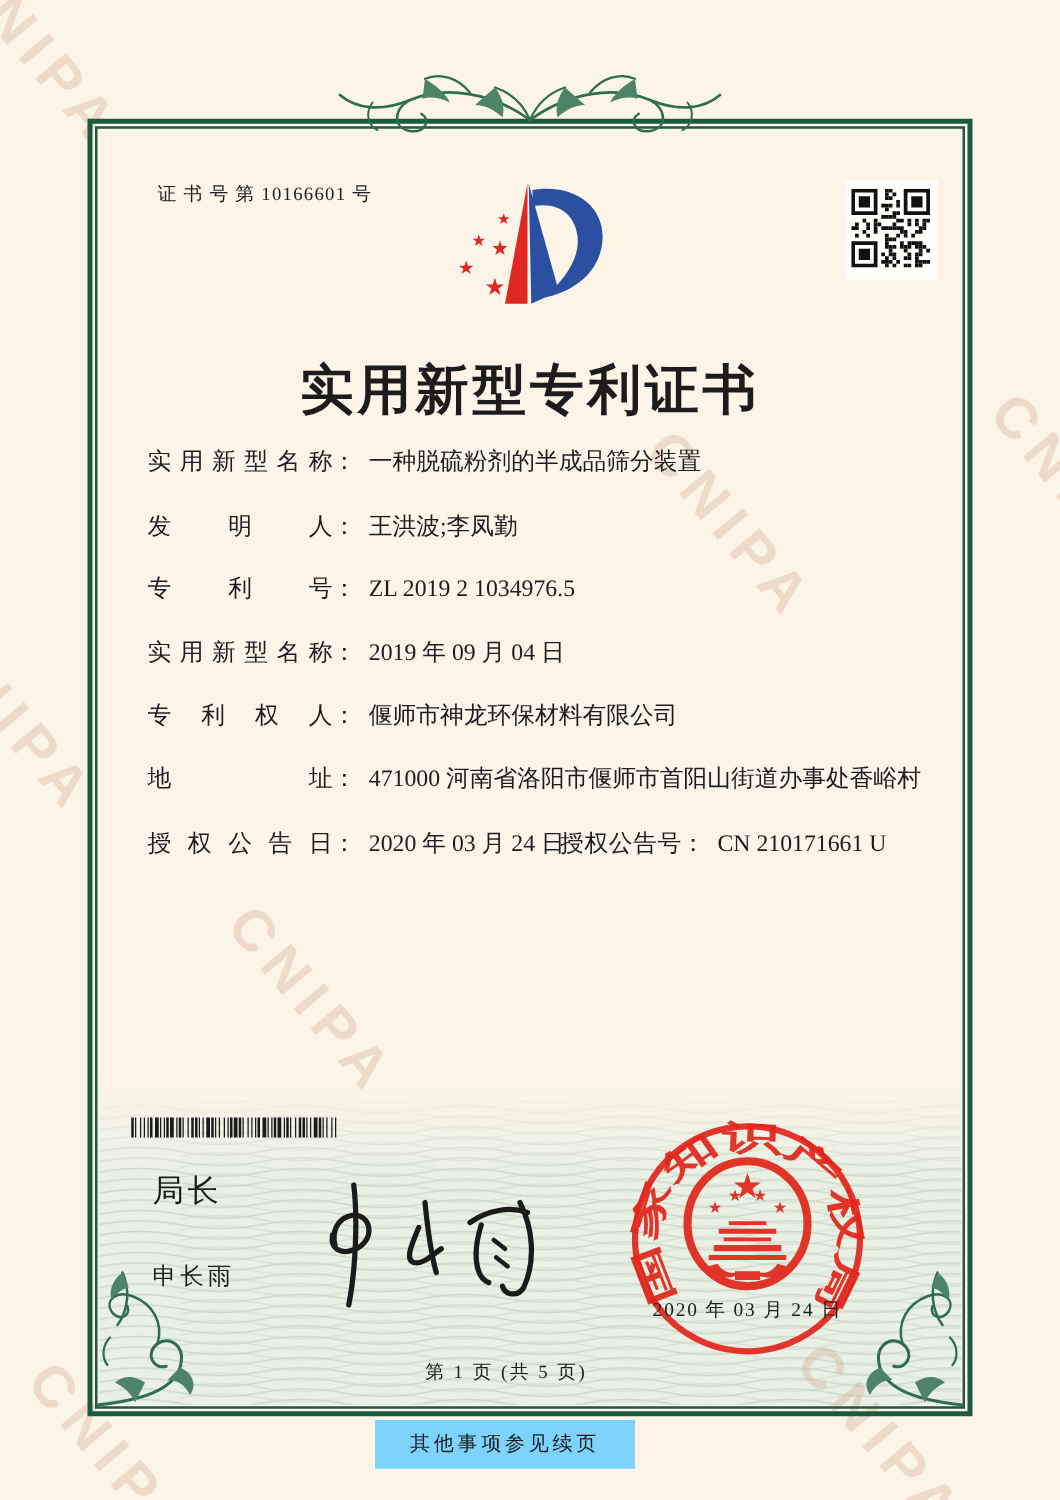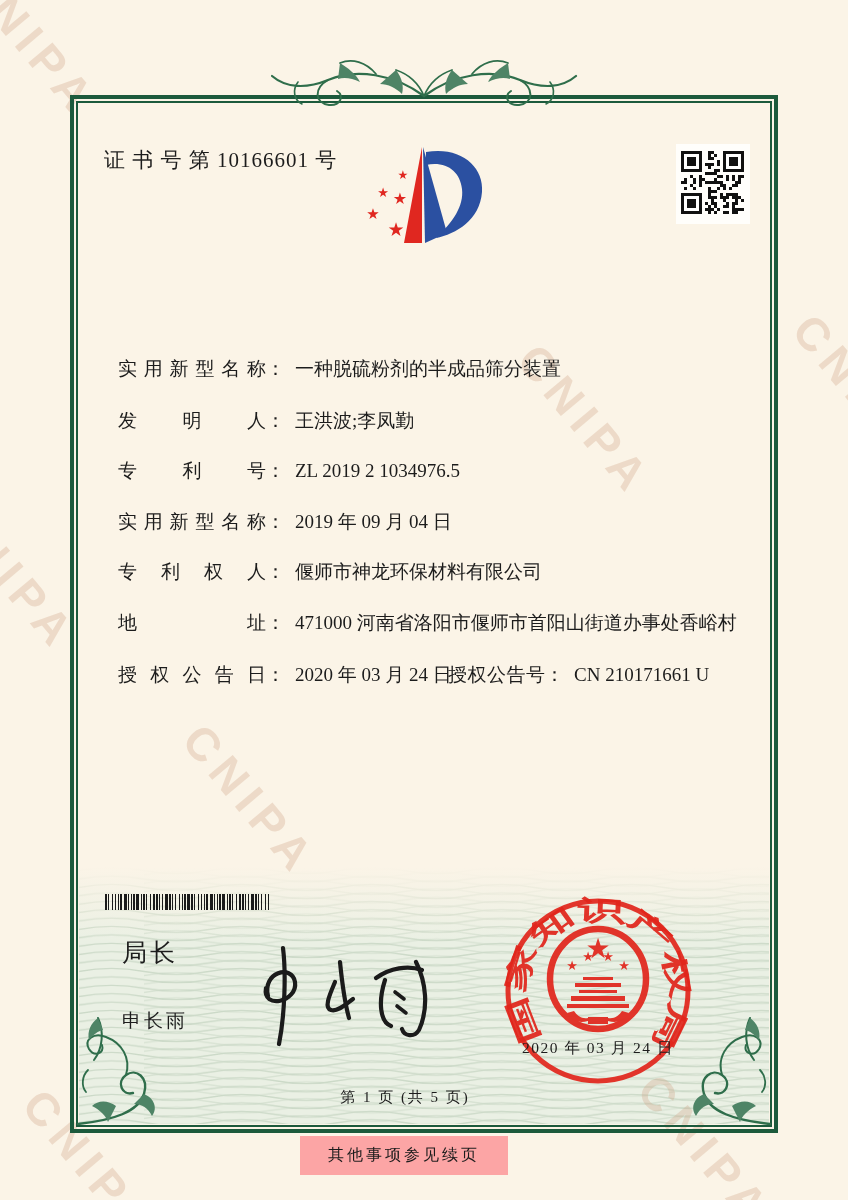--- a/index.html
+++ b/index.html
@@ -19,21 +19,21 @@
       background:linear-gradient(#fbf4e7 10%,rgba(251,244,231,0))}
 
   
   .frame{position:absolute;left:70px;top:95px;width:700px;height:1030px;
       border:4px solid #1c5a3c;z-index:2;pointer-events:none}
   .frame-in{position:absolute;inset:2px;border:2px solid #1c5a3c}
 
   .orn{position:absolute;z-index:4}
 
   
-  .certno{position:absolute;left:104px;top:146px;font-size:21px;letter-spacing:1px;z-index:5}
+  .certno{position:absolute;left:126px;top:146px;font-size:15px;letter-spacing:1px;z-index:5}
   .logo{position:absolute;left:356px;top:140px;width:134px;height:118px;z-index:5}
   .qrbox{position:absolute;left:676px;top:144px;width:74px;height:80px;background:#fffefb;z-index:5}
   .qrbox svg{position:absolute;left:5px;top:7px}
   .title{position:absolute;left:0;top:254px;width:848px;text-align:center;z-index:5;
       font-size:43px;font-weight:bold;letter-spacing:3px}
 
   .frow{position:absolute;left:118px;font-size:19px;white-space:nowrap;z-index:5}
   .flabel{display:inline-block;width:148px;text-align:justify;text-align-last:justify;white-space:normal}
   .fvalue{margin-left:10px}
   .fg2{position:absolute;left:330px;top:0}
@@ -48,21 +48,21 @@
 
   .signer-title{position:absolute;left:122px;top:936px;font-size:25px;letter-spacing:3px;z-index:5}
   .signer-name{position:absolute;left:122px;top:1008px;font-size:19px;letter-spacing:3px;z-index:5}
   .sig{position:absolute;left:238px;top:942px;width:214px;height:108px;z-index:5}
 
   .seal{position:absolute;left:498px;top:886px;width:200px;height:212px;z-index:6}
 
   .pagenum{position:absolute;left:0;top:1088px;width:810px;text-align:center;font-size:15px;
       letter-spacing:2px;z-index:5}
   .notebox{position:absolute;left:404px;top:1136px;transform:translateX(-50%);z-index:5;
-      background:#fca5a5;padding:9px 28px;font-size:16px;letter-spacing:3px;white-space:nowrap}
+      background:#7dd3fc;padding:9px 28px;font-size:16px;letter-spacing:3px;white-space:nowrap}
 </style>
 </head>
 <body>
 
 <div class="page">
 
   <span class="wm" style="left:30px;top:40px">CNIPA</span>
   <span class="wm" style="left:585px;top:420px">CNIPA</span>
   <span class="wm" style="left:860px;top:390px">CNIPA</span>
   <span class="wm" style="left:10px;top:575px">CNIPA</span>
@@ -249,20 +249,21 @@
         <rect x="6" y="6" width="9" height="9" fill="#111"></rect>
         <rect x="42" y="0" width="21" height="21" fill="#111"></rect>
         <rect x="45" y="3" width="15" height="15" fill="#fff"></rect>
         <rect x="48" y="6" width="9" height="9" fill="#111"></rect>
         <rect x="0" y="42" width="21" height="21" fill="#111"></rect>
         <rect x="3" y="45" width="15" height="15" fill="#fff"></rect>
         <rect x="6" y="48" width="9" height="9" fill="#111"></rect>
       </svg>
   </div>
 
+  <h1 class="title">实用新型专利证书</h1>
 
   <div class="frow" style="top:356px">
     <span class="flabel">实用新型名称</span><span>：</span><span class="fvalue">一种脱硫粉剂的半成品筛分装置</span>
   </div>
   <div class="frow" style="top:408px">
     <span class="flabel">发明人</span><span>：</span><span class="fvalue">王洪波;李凤勤</span>
   </div>
   <div class="frow" style="top:458px">
     <span class="flabel">专利号</span><span>：</span><span class="fvalue">ZL 2019 2 1034976.5</span>
   </div>

